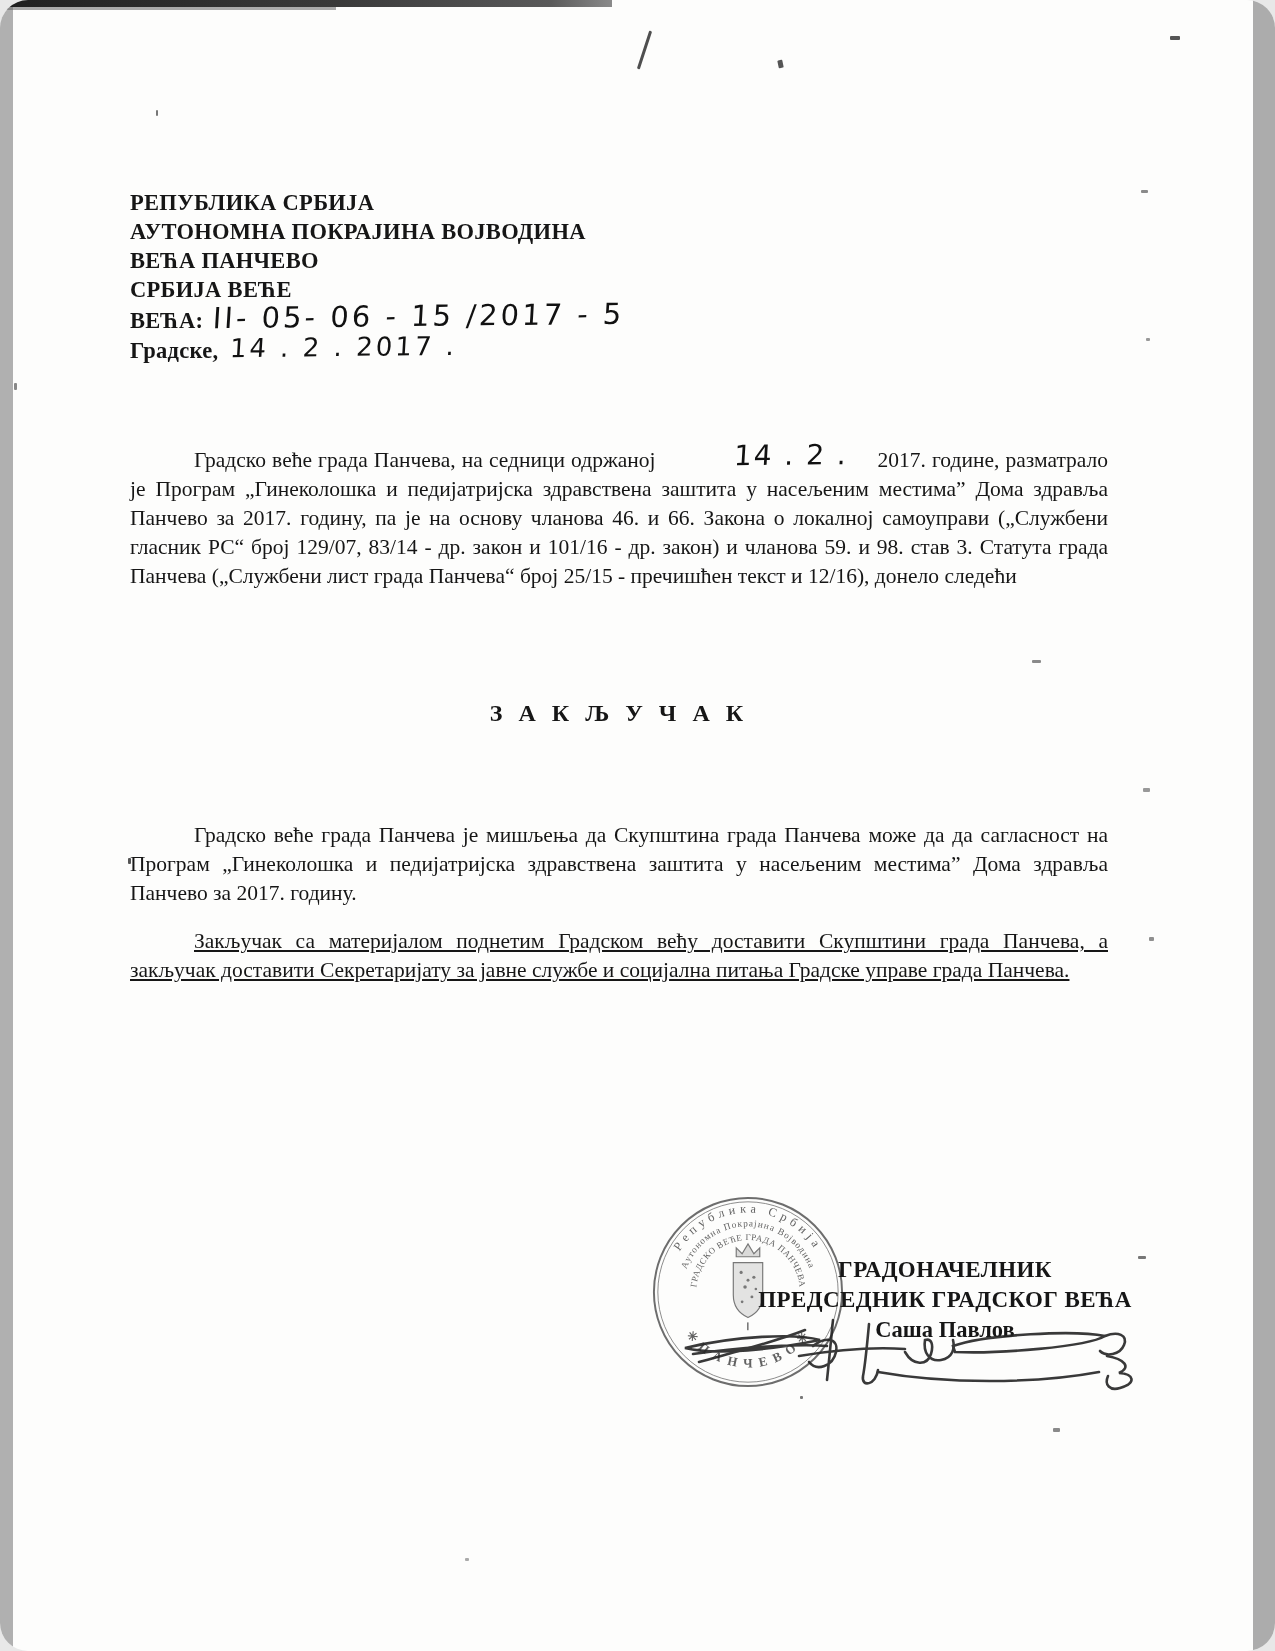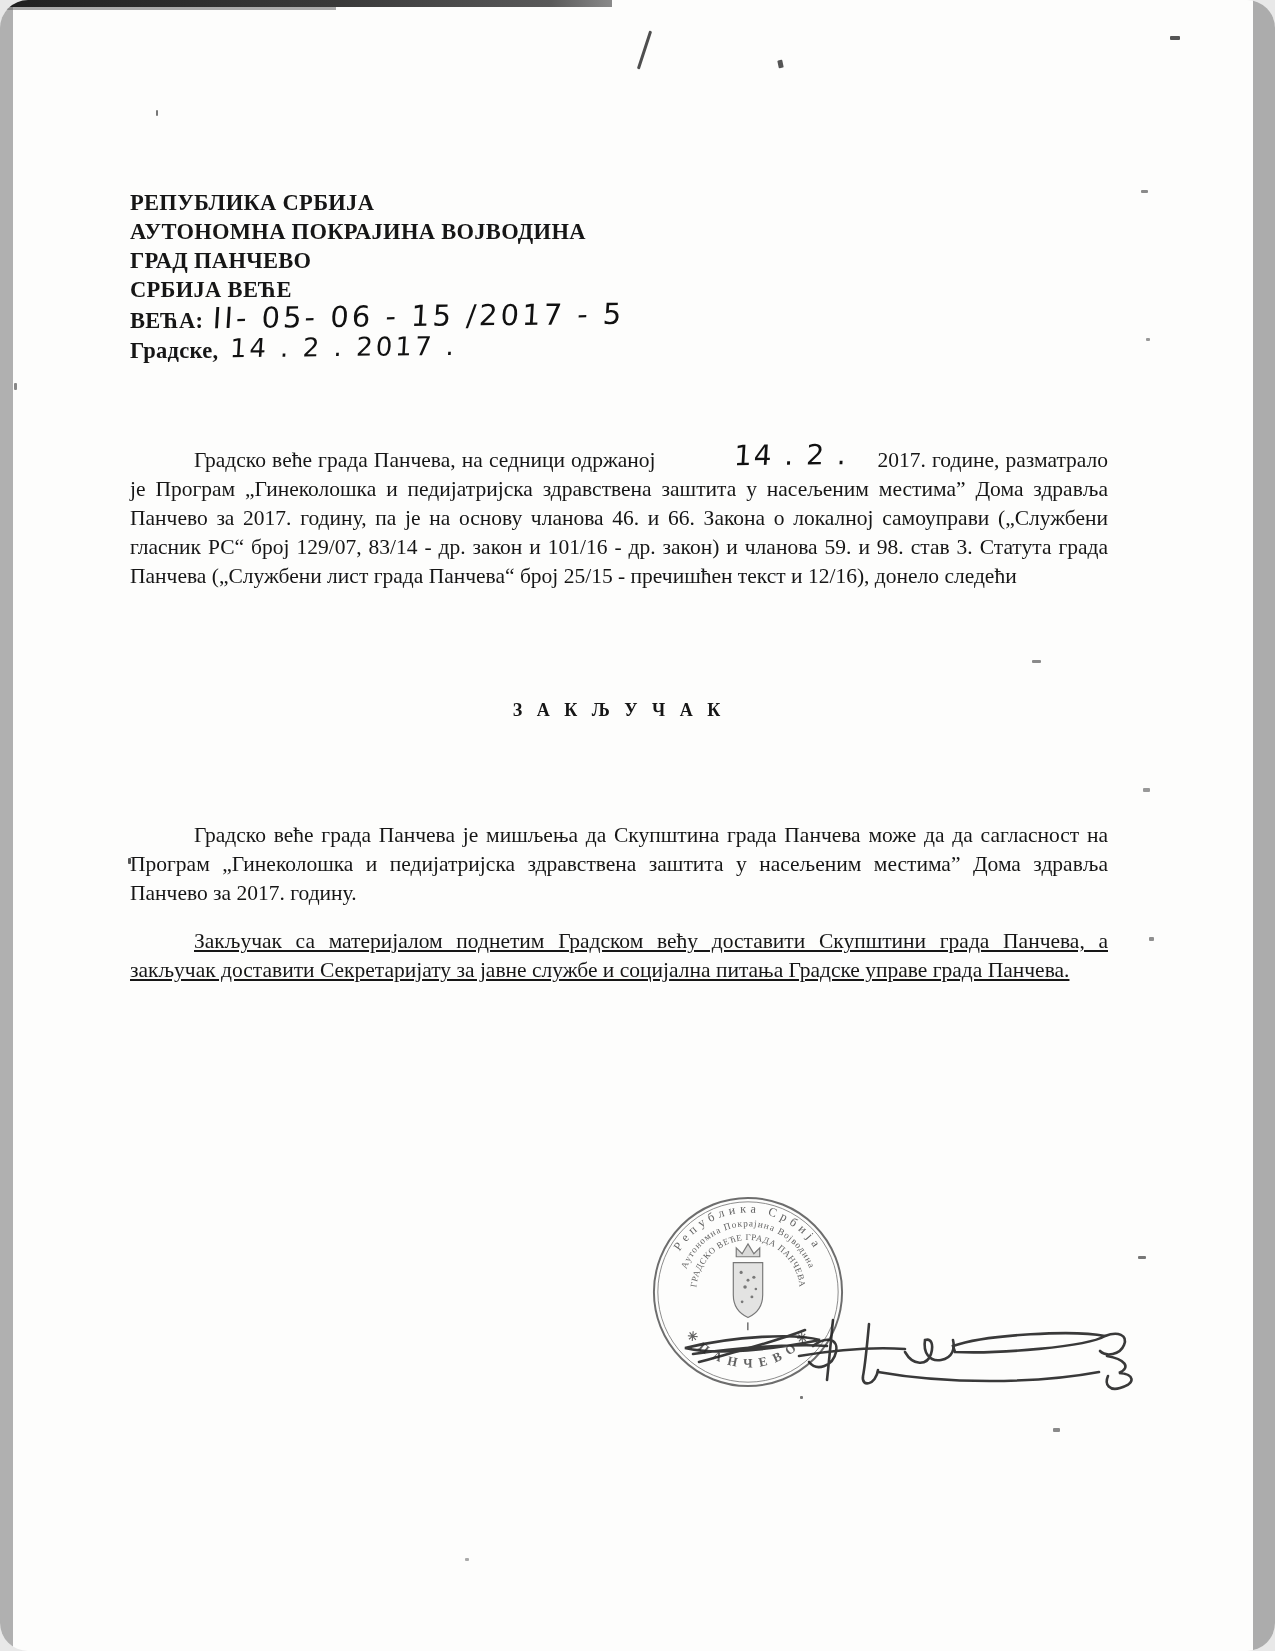--- a/index.html
+++ b/index.html
@@ -40,21 +40,21 @@
 
   
   .para {
     position: absolute; left: 130px; width: 978px;
     font-size: 21.5px; line-height: 29px;
     text-align: justify; text-indent: 64px;
   }
   .para-1 { top: 446px; }
   .doc-title {
     position: absolute; left: 130px; top: 700px; width: 978px;
-    text-align: center; font-weight: bold; font-size: 18px; letter-spacing: 5px;
+    text-align: center; font-weight: bold; font-size: 24px; letter-spacing: 5px;
   }
   .para-2 { top: 821px; }
   .para-3 { top: 927px; text-decoration: underline; }
 
   
   .sig-block {
     position: absolute; left: 695px; top: 1255px; width: 500px;
     text-align: center; z-index: 3; line-height: 30px;
   }
   .sig-role { font-weight: bold; font-size: 23px; white-space: nowrap; letter-spacing: .4px; }
@@ -88,21 +88,21 @@
   <div class="speck" style="left:1053px;top:1428px;width:7px;height:4px;background:#8a8a8a"></div>
   <div class="speck" style="left:128px;top:858px;width:3px;height:6px;background:#555"></div>
   <div class="speck" style="left:156px;top:110px;width:2px;height:6px;background:#777"></div>
   <div class="speck" style="left:14px;top:383px;width:3px;height:7px;background:#888"></div>
   <div class="speck" style="left:800px;top:1396px;width:3px;height:3px;background:#777"></div>
   <div class="speck" style="left:465px;top:1558px;width:4px;height:3px;background:#aaa"></div>
 
   <div class="header">
     <div class="h-line">РЕПУБЛИКА СРБИЈА</div>
     <div class="h-line">АУТОНОМНА ПОКРАЈИНА ВОЈВОДИНА</div>
-    <div class="h-line">ГРАД ПАНЧЕВО</div>
+    <div class="h-line">ВЕЋА ПАНЧЕВО</div>
     <div class="h-line">СРБИЈА ВЕЋЕ</div>
     <div class="h-line">
       <span>ВЕЋА:</span><span class="hand hand-number">ІІ- 05- 06 - 15 /2017 - 5</span>
     </div>
     <div class="h-line">
       <span>Градске,</span><span class="hand hand-date">14 . 2 . 2017 .</span>
     </div>
   </div>
 
   <div class="para para-1">
@@ -148,20 +148,25 @@
         <circle cx="97" cy="95" r="1.8"></circle>
           <circle cx="104" cy="105" r="1.5"></circle>
         <circle cx="94" cy="110" r="1.4"></circle>
           <circle cx="100" cy="88" r="1.5"></circle>
         <circle cx="108" cy="97" r="1.3"></circle>
       </g>
       <rect x="99" y="131" width="1.6" height="8" fill="#666" stroke="none"></rect>
     </g>
   </svg>
 
+  <div class="sig-block">
+    <div class="sig-role">ГРАДОНАЧЕЛНИК</div>
+    <div class="sig-role">ПРЕДСЕДНИК ГРАДСКОГ ВЕЋА</div>
+    <div class="sig-name">Саша Павлов</div>
+  </div>
 
   <svg class="sig-scrawl" viewBox="0 0 490 86">
     <g fill="none" stroke="#242424" stroke-width="2.6" stroke-linecap="round" opacity=".9">
       <path d="M 30 34 C 80 22 140 19 165 26 C 120 35 62 42 30 34 Z M 38 40 C 92 32 150 30 172 32"></path>
       <path d="M 150 16 C 120 28 72 40 44 48"></path>
       <path d="M 178 6 C 176 26 174 48 172 66 M 158 32 C 170 22 184 24 181 38 C 178 52 162 58 154 48"></path>
       <path d="M 214 10 C 212 32 210 52 208 62 C 206 74 221 71 223 56"></path>
       <path d="M 144 42 C 180 36 220 33 250 35"></path>
       <path d="M 250 38 C 258 52 272 52 276 40 C 279 30 276 24 270 26 C 268 38 274 48 286 46 C 298 44 300 34 298 26"></path>
       <path d="M 298 32 C 332 20 420 16 450 22 C 432 33 342 40 300 38 Z"></path>

